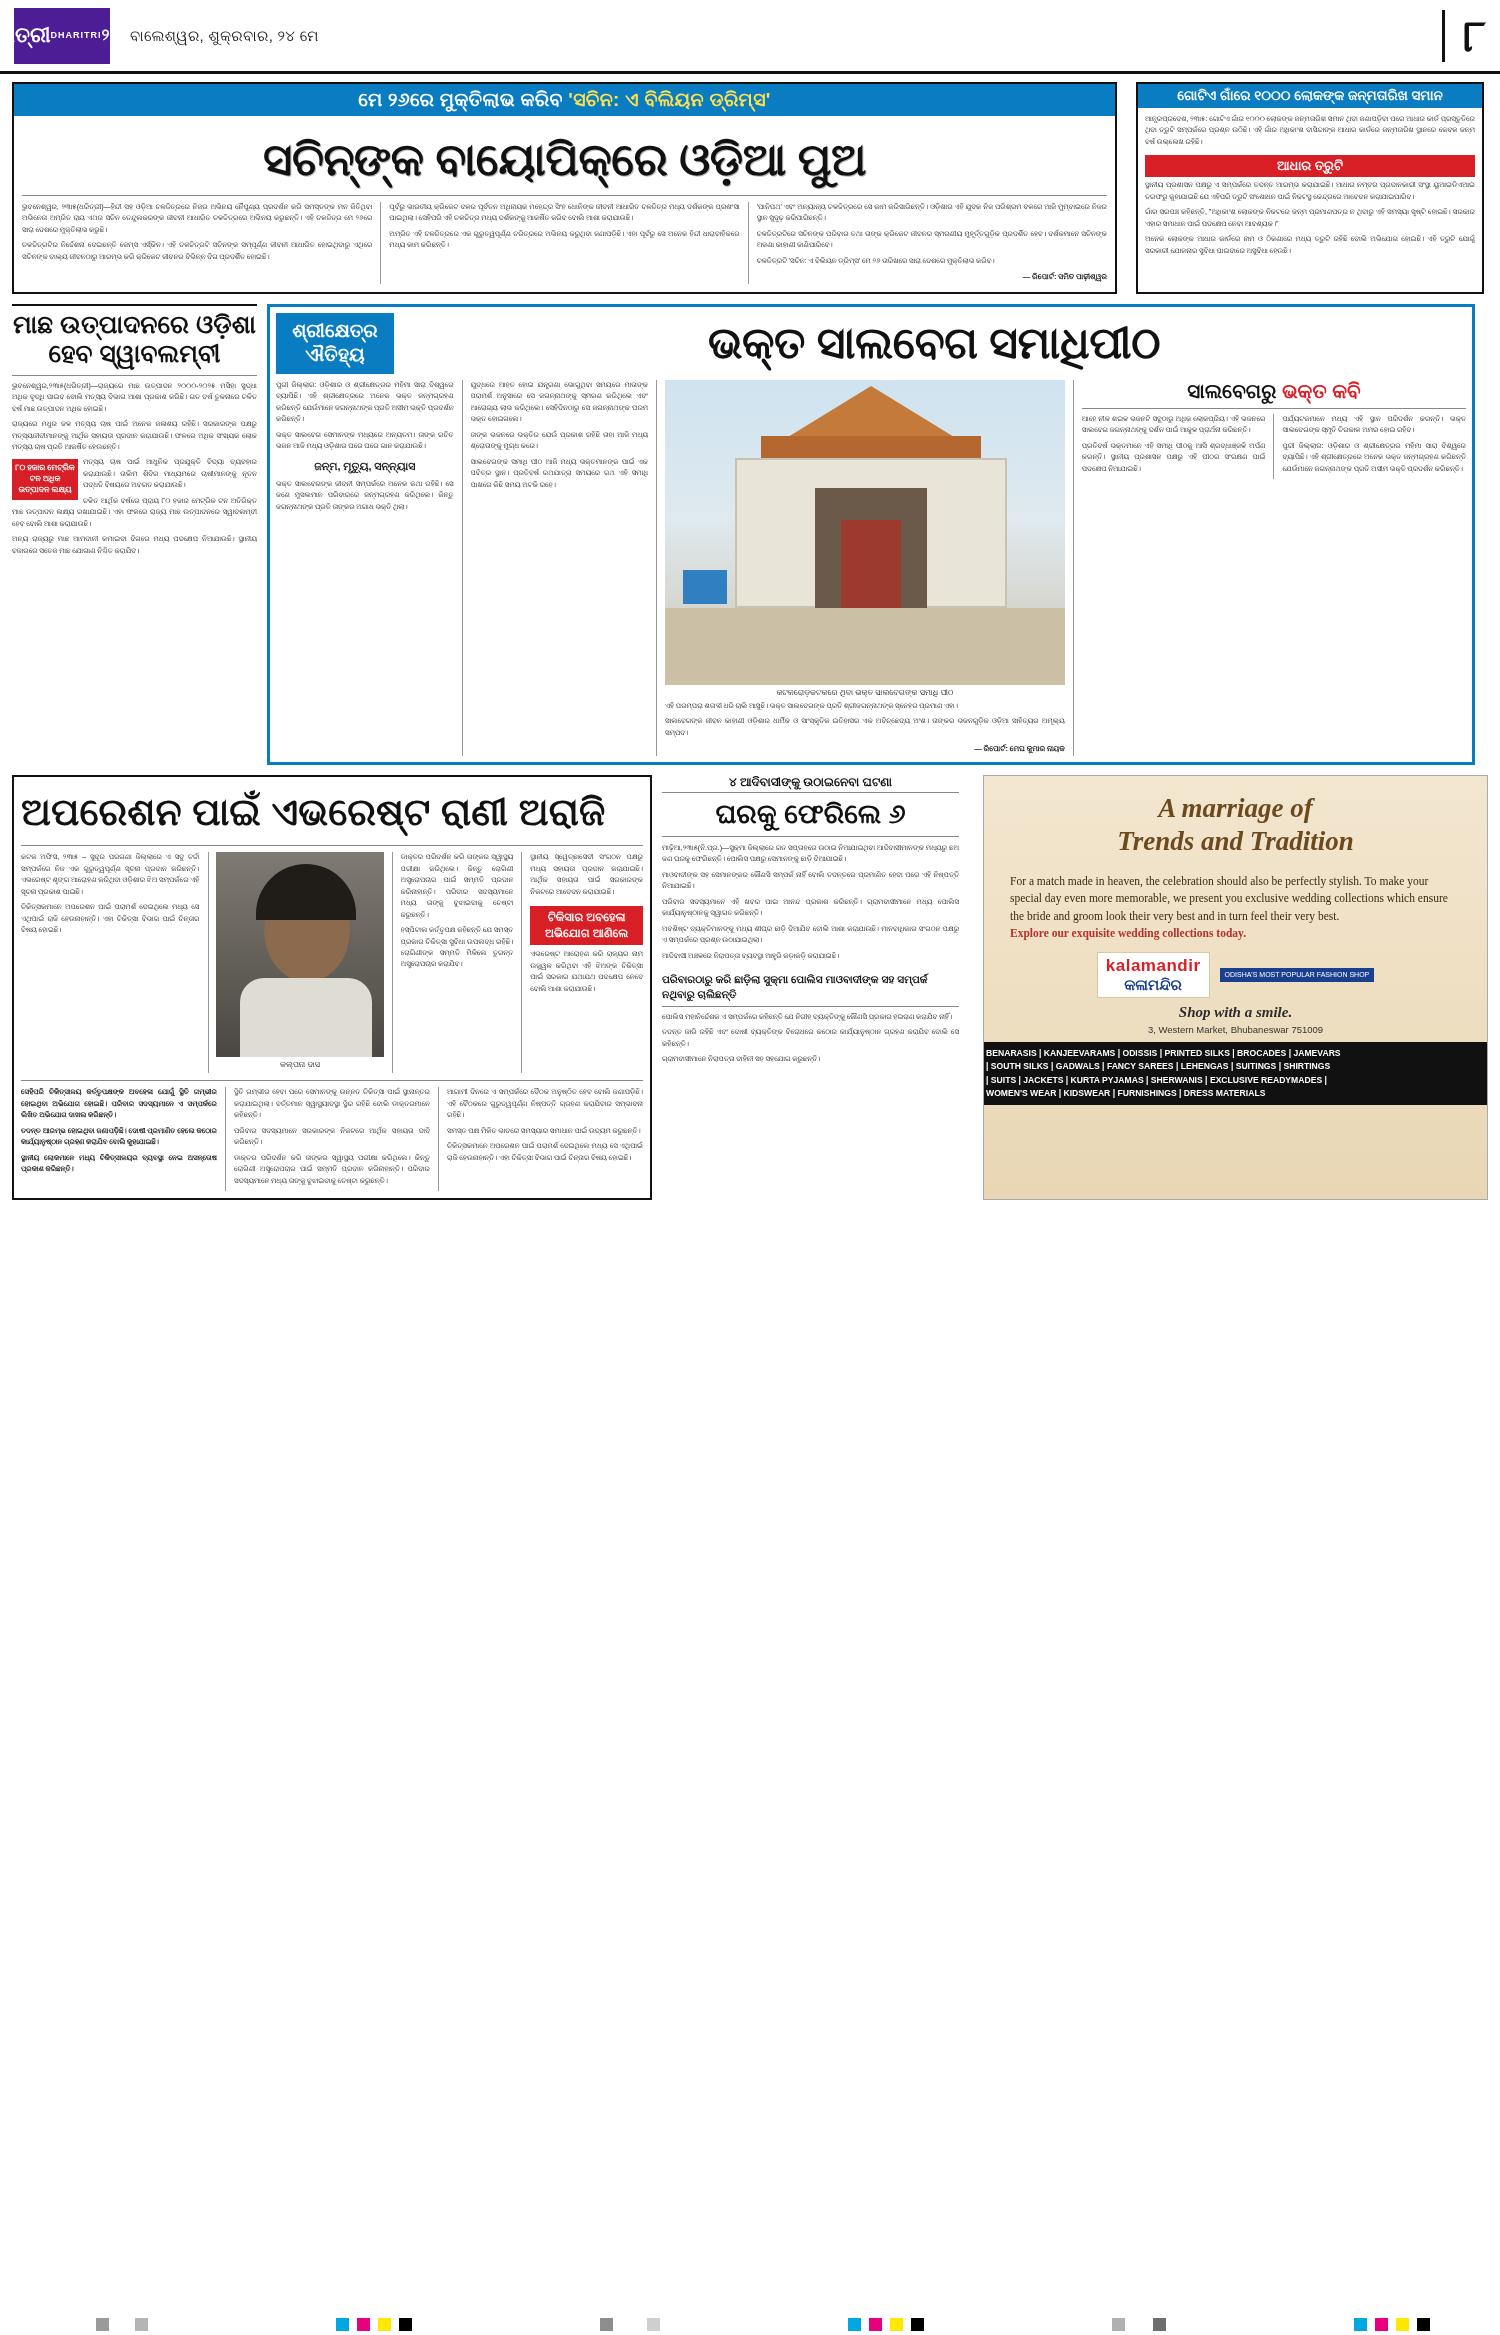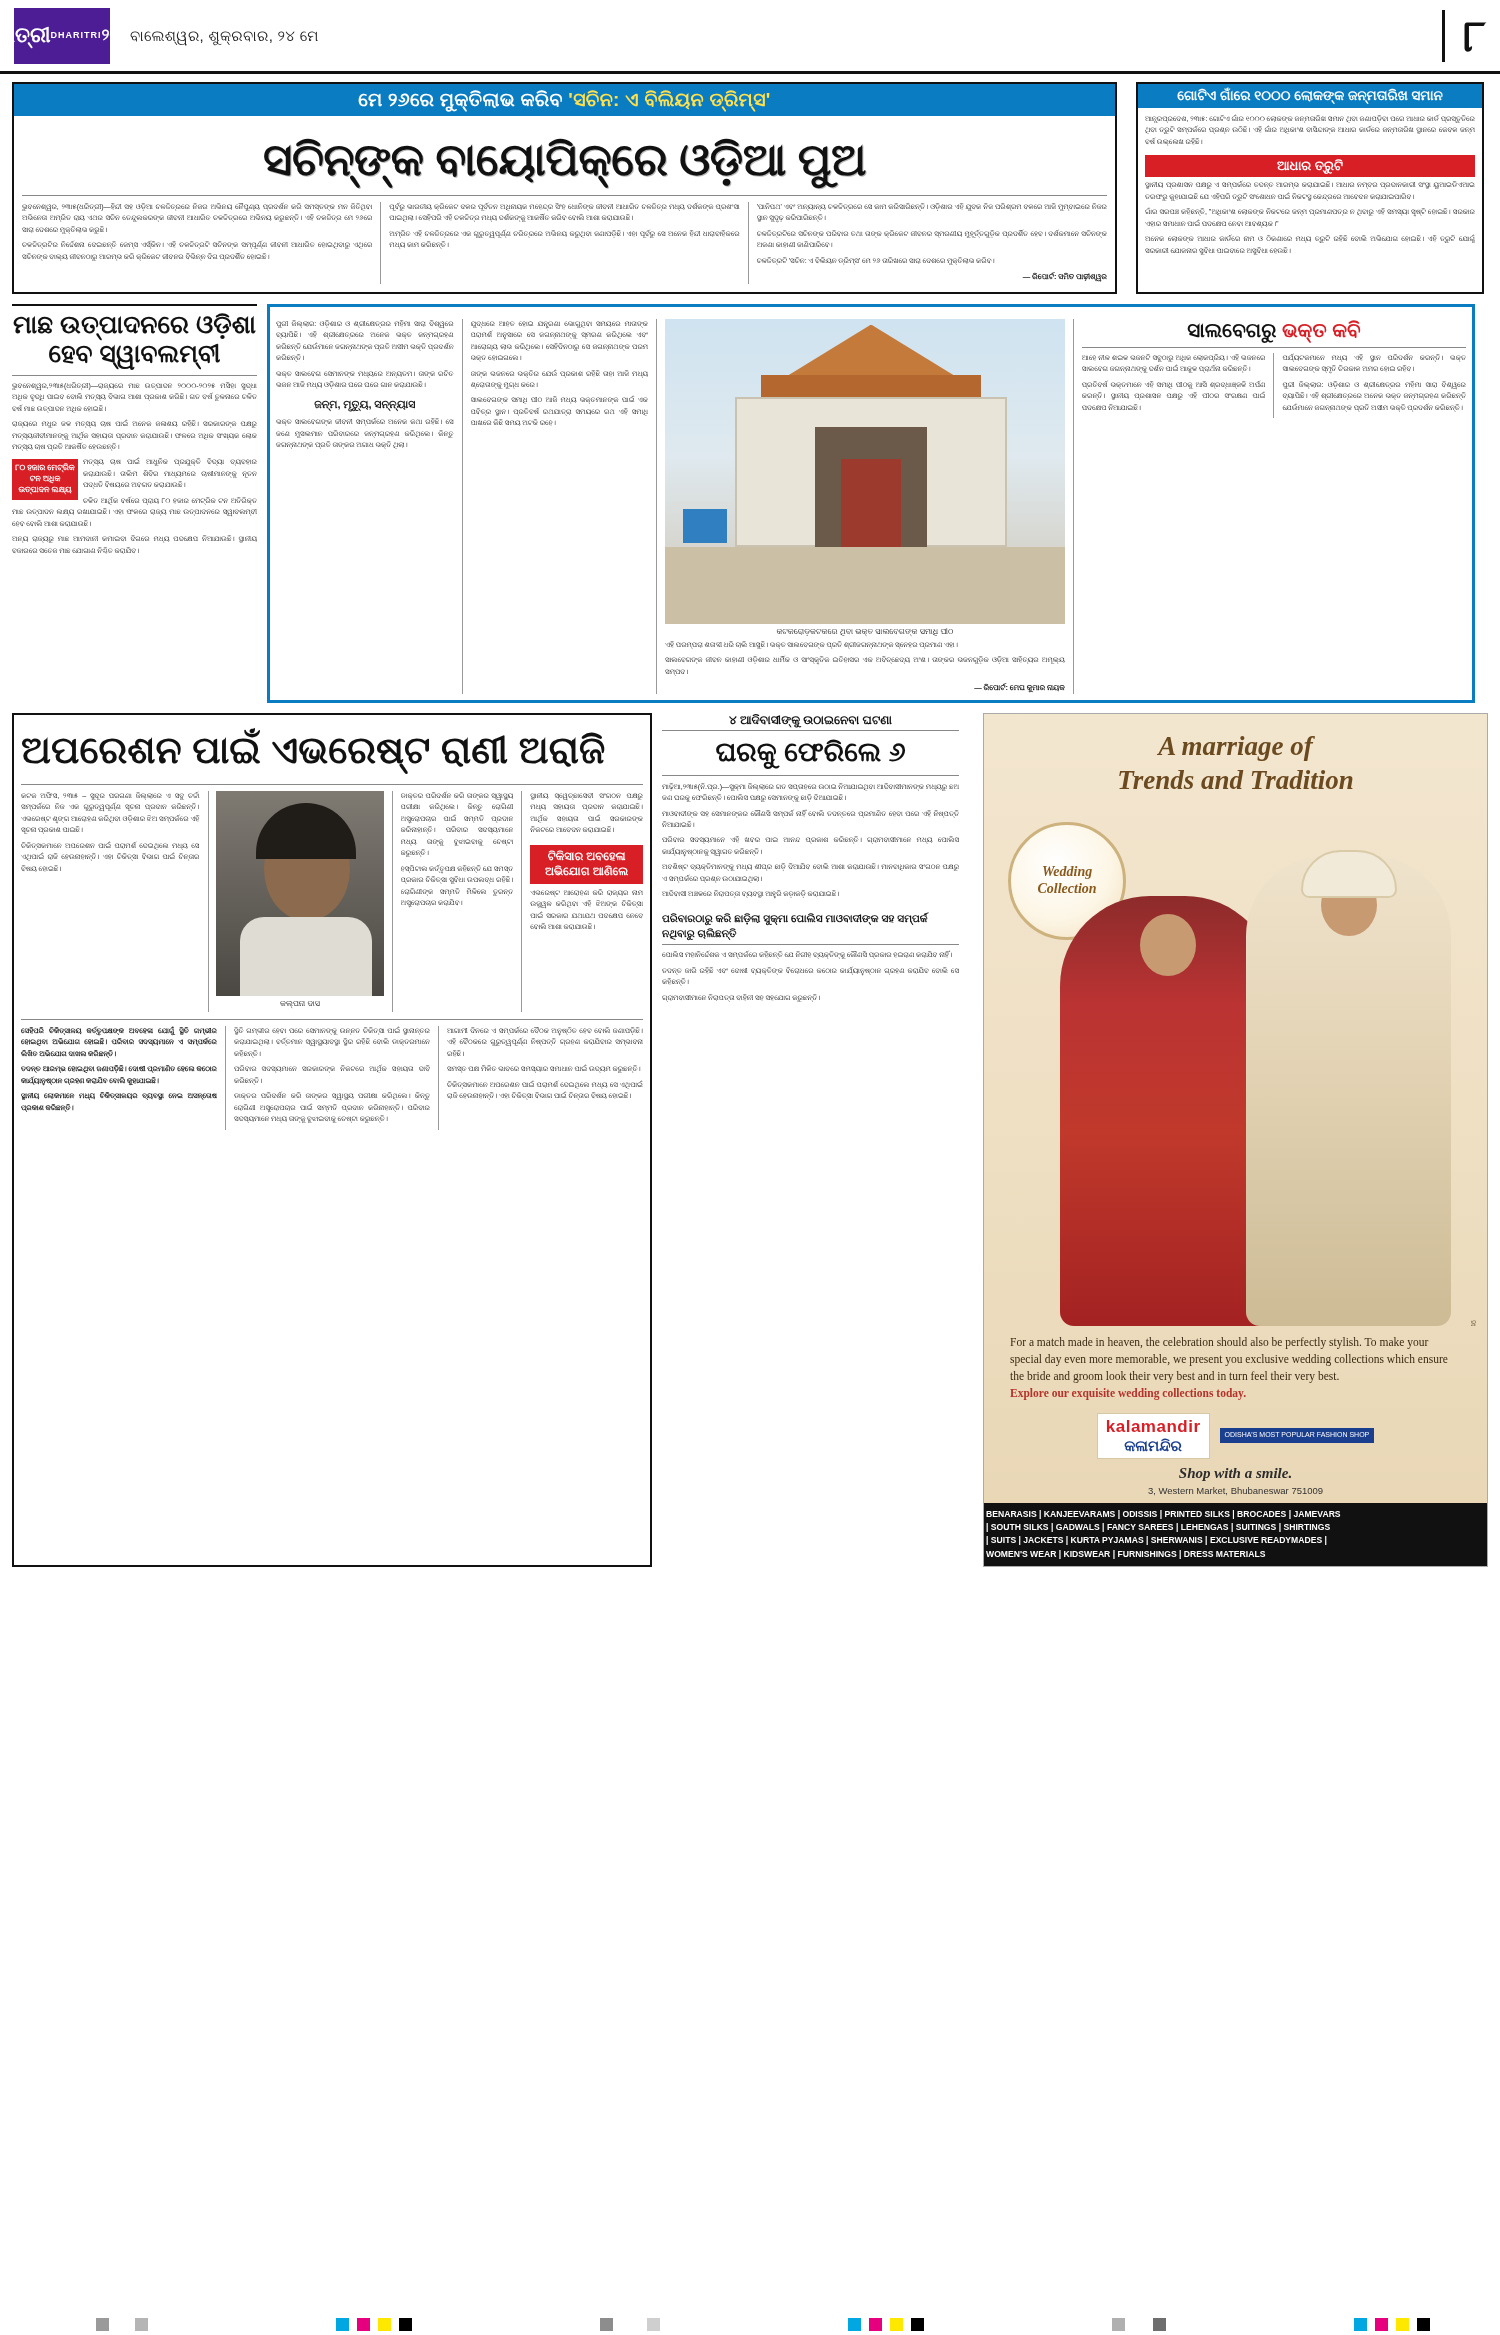--- a/index.html
+++ b/index.html
@@ -451,20 +451,27 @@
       <p>ଭୁବନେଶ୍ୱର,୨୩ା୫(ଧରିତ୍ରୀ)—ରାଜ୍ୟରେ ମାଛ ଉତ୍ପାଦନ ୨୦୦୦-୨୦୨୫ ମସିହା ସୁଦ୍ଧା ଅଧିକ ବୃଦ୍ଧି ପାଇବ ବୋଲି ମତ୍ସ୍ୟ ବିଭାଗ ଆଶା ପ୍ରକାଶ କରିଛି। ଗତ ବର୍ଷ ତୁଳନାରେ ଚଳିତ ବର୍ଷ ମାଛ ଉତ୍ପାଦନ ଅଧିକ ହୋଇଛି।</p>
       <p>ରାଜ୍ୟରେ ମଧୁର ଜଳ ମତ୍ସ୍ୟ ଚାଷ ପାଇଁ ଅନେକ ଜଳାଶୟ ରହିଛି। ସରକାରଙ୍କ ପକ୍ଷରୁ ମତ୍ସ୍ୟଜୀବୀମାନଙ୍କୁ ଆର୍ଥିକ ସହାୟତା ପ୍ରଦାନ କରାଯାଉଛି। ଫଳରେ ଅଧିକ ସଂଖ୍ୟକ ଲୋକ ମତ୍ସ୍ୟ ଚାଷ ପ୍ରତି ଆକର୍ଷିତ ହେଉଛନ୍ତି।</p>
       <div class="red-inset">୮୦ ହଜାର ମେଟ୍ରିକ ଟନ ଅଧିକ ଉତ୍ପାଦନ ଲକ୍ଷ୍ୟ</div>
       <p>ମତ୍ସ୍ୟ ଚାଷ ପାଇଁ ଆଧୁନିକ ପ୍ରଯୁକ୍ତି ବିଦ୍ୟା ବ୍ୟବହାର କରାଯାଉଛି। ତାଲିମ ଶିବିର ମାଧ୍ୟମରେ ଚାଷୀମାନଙ୍କୁ ନୂତନ ପଦ୍ଧତି ବିଷୟରେ ଅବଗତ କରାଯାଉଛି।</p>
       <p>ଚଳିତ ଆର୍ଥିକ ବର୍ଷରେ ପ୍ରାୟ ୮୦ ହଜାର ମେଟ୍ରିକ ଟନ ଅତିରିକ୍ତ ମାଛ ଉତ୍ପାଦନ ଲକ୍ଷ୍ୟ ରଖାଯାଇଛି। ଏହା ଫଳରେ ରାଜ୍ୟ ମାଛ ଉତ୍ପାଦନରେ ସ୍ୱାବଲମ୍ବୀ ହେବ ବୋଲି ଆଶା କରାଯାଉଛି।</p>
       <p>ଅନ୍ୟ ରାଜ୍ୟରୁ ମାଛ ଆମଦାନୀ କମାଇବା ଦିଗରେ ମଧ୍ୟ ପଦକ୍ଷେପ ନିଆଯାଉଛି। ସ୍ଥାନୀୟ ବଜାରରେ ସତେଜ ମାଛ ଯୋଗାଣ ନିଶ୍ଚିତ କରାଯିବ।</p>
     </div>
   </div>
 
   <div class="mid-center">
+    <div class="salbeg-top">
+      <div class="badge">
+        <span>ଶ୍ରୀକ୍ଷେତ୍ର</span>
+        <span>ଐତିହ୍ୟ</span>
+      </div>
+      <div class="salbeg-title">ଭକ୍ତ ସାଲବେଗ ସମାଧିପୀଠ</div>
+    </div>
 
     <div class="salbeg-body">
 
       <div class="sb-col body-text">
         <p>ପୁରୀ ଜିଲ୍ଲାର: ଓଡ଼ିଶାର ଓ ଶ୍ରୀକ୍ଷେତ୍ରର ମହିମା ସାରା ବିଶ୍ୱରେ ବ୍ୟାପିଛି। ଏହି ଶ୍ରୀକ୍ଷେତ୍ରରେ ଅନେକ ଭକ୍ତ ଜନ୍ମଗ୍ରହଣ କରିଛନ୍ତି ଯେଉଁମାନେ ଜଗନ୍ନାଥଙ୍କ ପ୍ରତି ଅସୀମ ଭକ୍ତି ପ୍ରଦର୍ଶନ କରିଛନ୍ତି।</p>
         <p>ଭକ୍ତ ସାଲବେଗ ସେମାନଙ୍କ ମଧ୍ୟରେ ଅନ୍ୟତମ। ତାଙ୍କ ରଚିତ ଭଜନ ଆଜି ମଧ୍ୟ ଓଡ଼ିଶାର ଘରେ ଘରେ ଗାନ କରାଯାଉଛି।</p>
         <div class="mini-head">ଜନ୍ମ, ମୃତ୍ୟୁ, ସନ୍ନ୍ୟାସ</div>
         <p>ଭକ୍ତ ସାଲବେଗଙ୍କ ଜୀବନୀ ସମ୍ପର୍କରେ ଅନେକ କଥା ରହିଛି। ସେ ଜଣେ ମୁସଲମାନ ପରିବାରରେ ଜନ୍ମଗ୍ରହଣ କରିଥିଲେ। କିନ୍ତୁ ଜଗନ୍ନାଥଙ୍କ ପ୍ରତି ତାଙ୍କର ଅଗାଧ ଭକ୍ତି ଥିଲା।</p>
       </div>
       <div class="col-rule"></div>
@@ -604,37 +611,20 @@
     </div>
   </div>
 
   <div class="bot-right">
     <div class="ad">
       <div class="ad-title">
         <div>A marriage of</div>
         <div>Trends and Tradition</div>
       </div>
 
-      <div class="ad-stage">
-        <div class="ad-seal">
-          <span>Wedding</span>
-          <span>Collection</span>
-        </div>
-
-        <div class="figure fig-bride">
-          <div class="head-circ"></div>
-        </div>
-
-        <div class="figure fig-groom">
-          <div class="head-circ"></div>
-          <div class="turban"></div>
-        </div>
-
-        <div style="position:absolute;right:4px;bottom:6px;font-size:7px;color:#7a6a4c;transform:rotate(-90deg);transform-origin:right bottom;">KM-0046</div>
-      </div>
 
       <div class="ad-copy">
         <span>For a match made in heaven, the celebration should also be perfectly stylish. To make your special day even more memorable, we present you exclusive wedding collections which ensure the bride and groom look their very best and in turn feel their very best.</span>
         <div class="accent">Explore our exquisite wedding collections today.</div>
       </div>
 
       <div class="ad-logo-row">
         <div class="ad-logo">
           <div class="k1">kalamandir</div>
           <div class="k2">କଳାମନ୍ଦିର</div>

